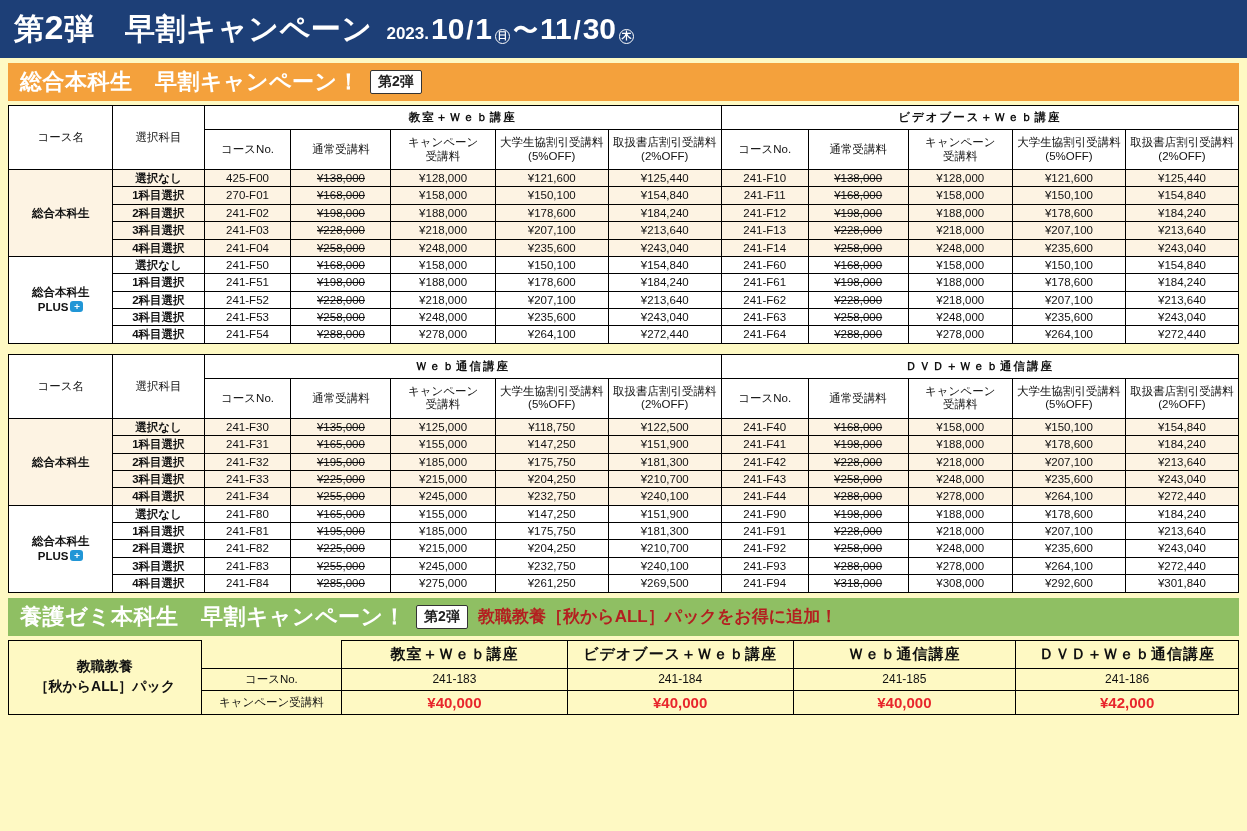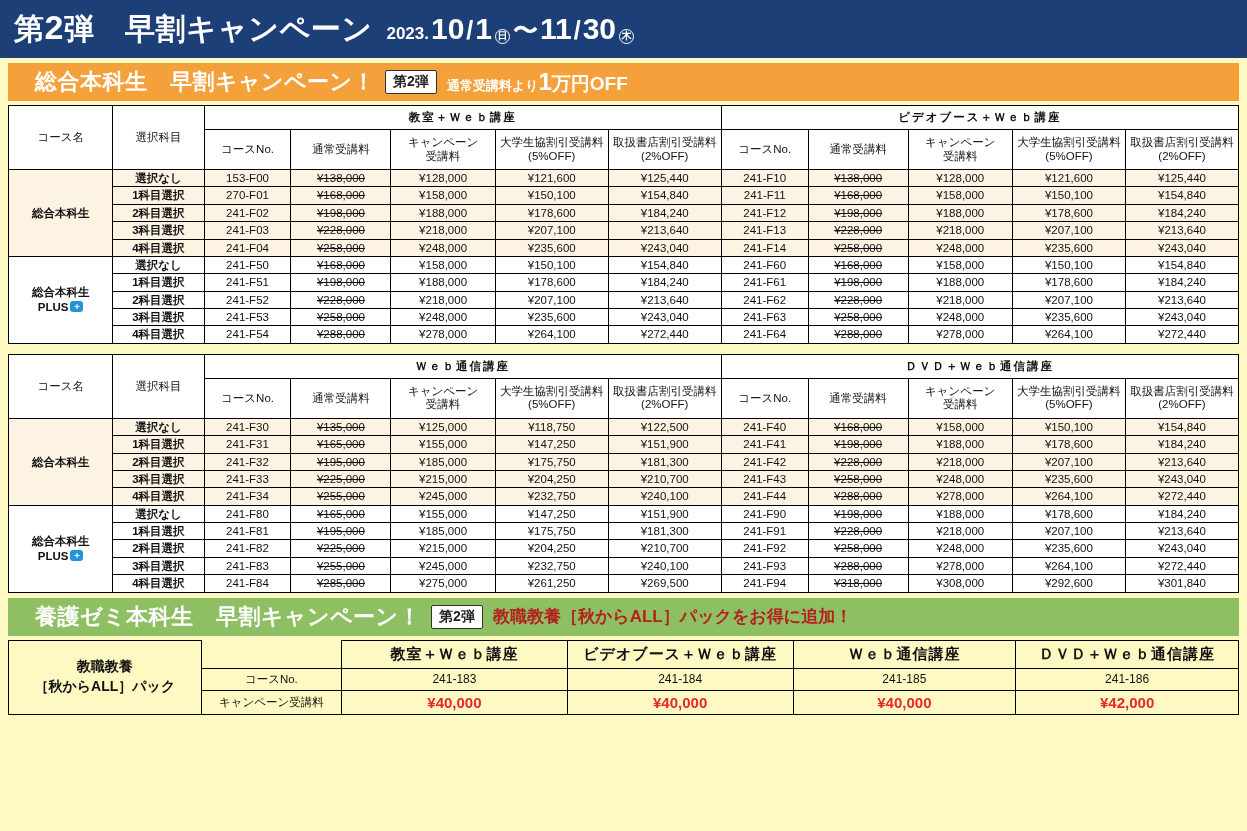--- a/index.html
+++ b/index.html
@@ -53,21 +53,21 @@
     vertical-align: 3px;
     margin: 0 1px;
   }
 
   
   .band {
     height: 38px;
     display: flex;
     align-items: center;
     gap: 10px;
-    padding: 0 27px;
+    padding: 0 12px;
     margin: 5px 8px 4px 8px;
   }
   .band-orange { background: #f4a13c; }
   .band-green  { background: #8fbf63; }
   .band-title {
     color: #ffffff;
     font-size: 22px;
     font-weight: bold;
     letter-spacing: 0.5px;
     white-space: nowrap;
@@ -205,21 +205,20 @@
         <span class="d-big">11</span>
         <span class="d-mid">/</span>
         <span class="d-big">30</span>
         <span class="circ">木</span>
     </div>
   </div>
 
   <div class="band band-orange">
     <span class="band-title">総合本科生　早割キャンペーン！</span>
     <span class="band-chip">第2弾</span>
-    <span class="band-note"><span>通常受講料より</span><span class="off-big">1</span><span class="off-mid">万円</span><span class="off-mid">OFF</span></span>
   </div>
 
   <div class="table-wrap">
     <table class="price">
       <colgroup>
         <col style="width:96px">
           <col style="width:84px">
           <col style="width:80px">
           <col style="width:92px">
           <col style="width:96px">
@@ -265,21 +264,21 @@
             </td>
         <td class="colhead red-h">
               <span class="two">取扱書店割引受講料</span>
               <span class="two">(2%OFF)</span>
             </td>
       </tr>
 
       <tr>
         <td rowspan="5" class="coursename beige">総合本科生</td>
         <td class="sel beige">選択なし</td>
-        <td class="no beige">153-F00</td>
+        <td class="no beige">425-F00</td>
         <td class="strike beige">¥138,000</td>
         <td class="beige">¥128,000</td>
         <td class="red beige">¥121,600</td>
         <td class="red beige">¥125,440</td>
         <td class="no beige">241-F10</td>
         <td class="strike beige">¥138,000</td>
         <td class="beige">¥128,000</td>
         <td class="red beige">¥121,600</td>
         <td class="red beige">¥125,440</td>
       </tr>

